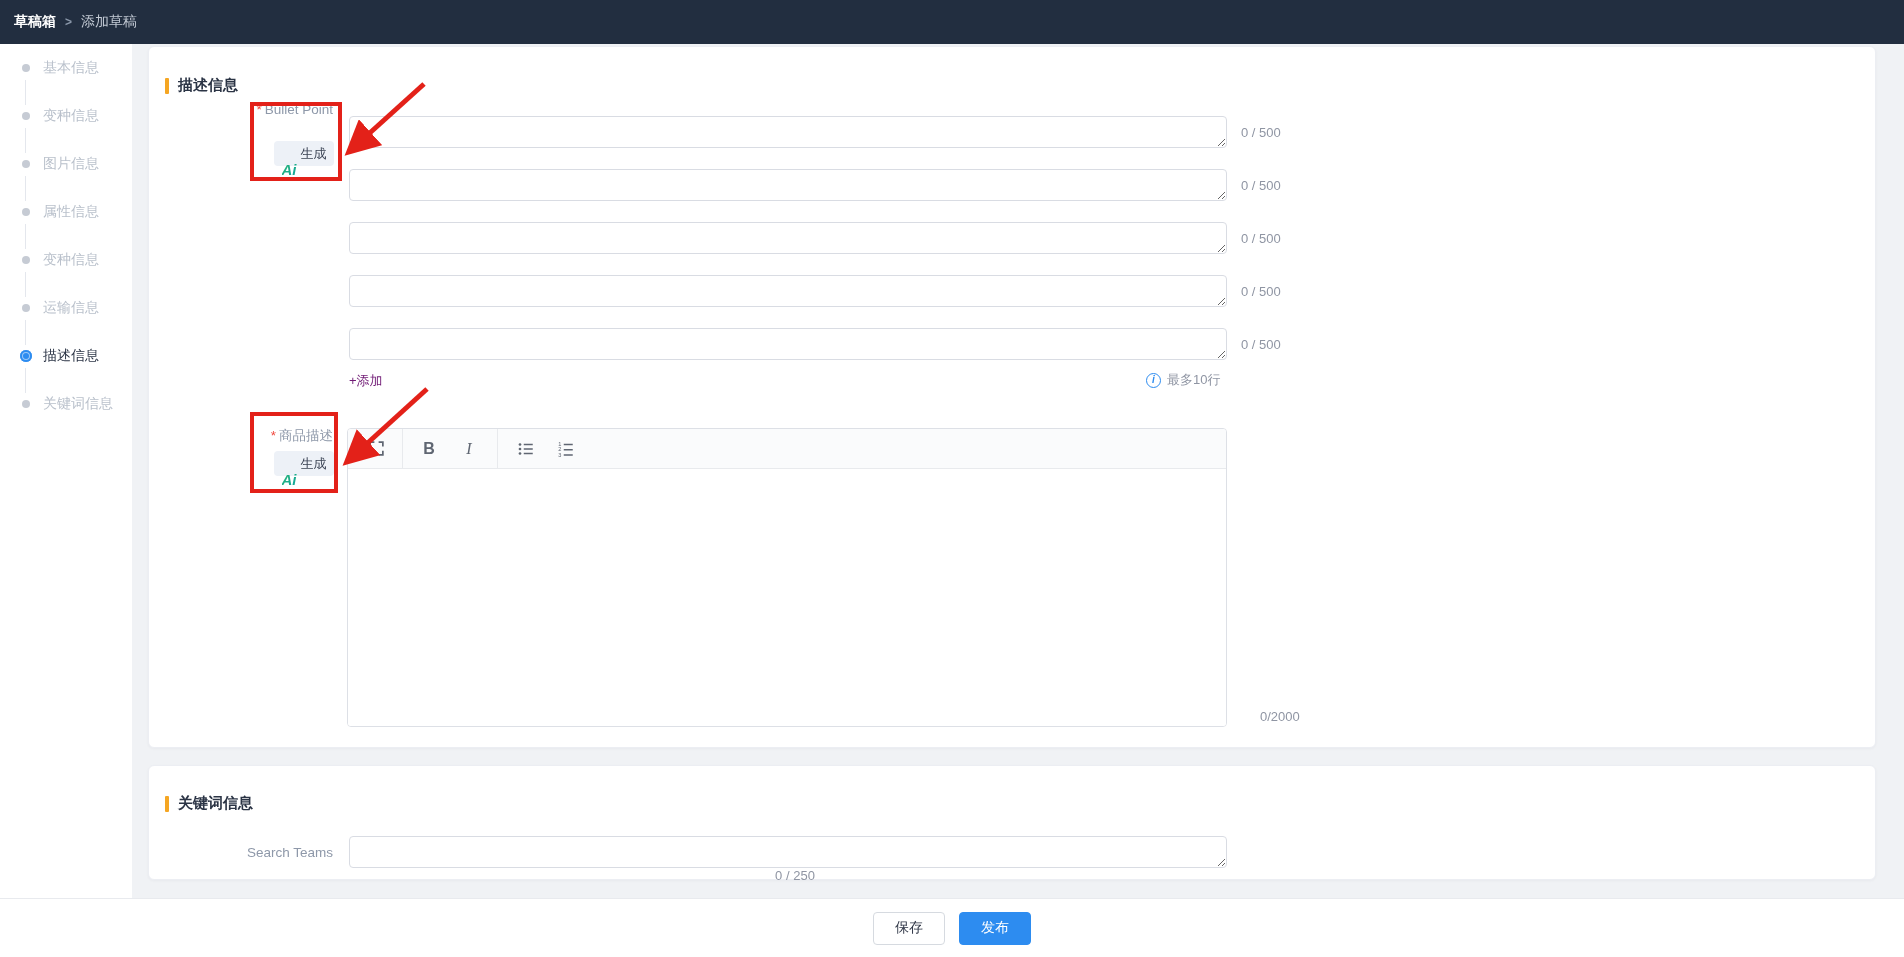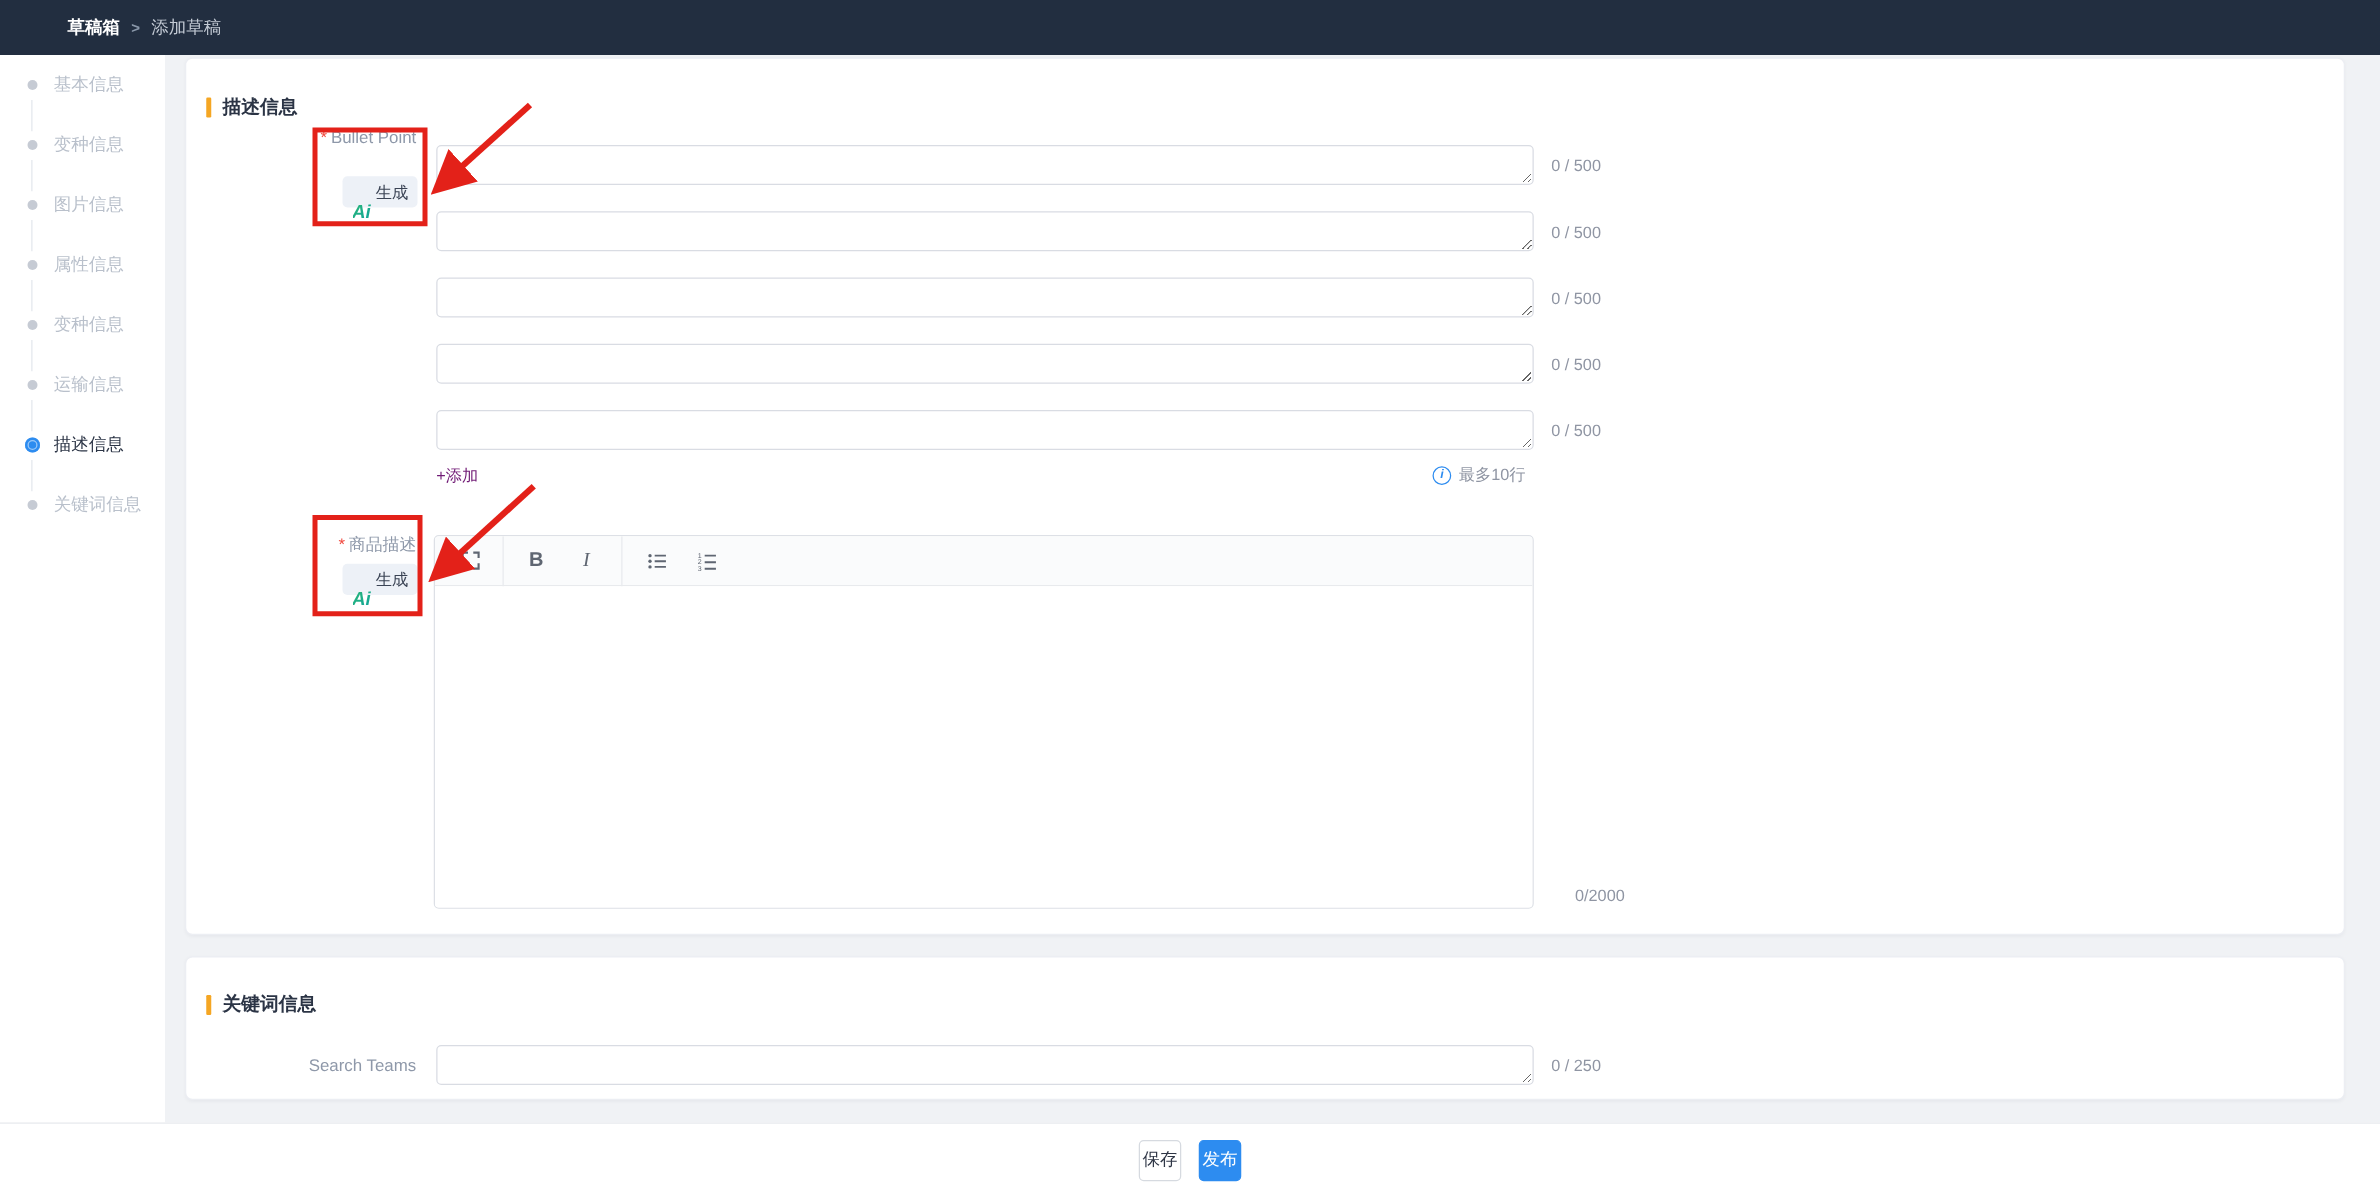--- a/index.html
+++ b/index.html
@@ -2,21 +2,21 @@
 <html><head>
 <meta charset="utf-8">
 <style>
   * { margin:0; padding:0; box-sizing:border-box; }
   html,body { width:1904px; height:957px; overflow:hidden;
     font-family:"Liberation Sans","DejaVu Sans",sans-serif; background:#f0f2f5; }
 
   
   .topbar { position:absolute; left:0; top:0; width:1904px; height:44px;
     background:#222e40; display:flex; align-items:center; padding-left:14px; z-index:3; }
-  .crumb-root { color:#ffffff; font-weight:bold; font-size:14px; cursor:pointer;margin-left:40px; }
+  .crumb-root { color:#ffffff; font-weight:bold; font-size:14px; cursor:pointer; }
   .crumb-sep { color:#8a97a9; font-size:12px; margin:0 9px; font-weight:bold; }
   .crumb-current { color:#c3cad4; font-size:14px; }
 
   
   .sidebar { position:absolute; left:0; top:44px; width:132px; height:854px;
     background:#ffffff; z-index:1; }
   .nav-item { position:relative; height:48px; display:flex; align-items:center;
     padding-left:22px; cursor:pointer; }
   .nav-dot { width:8px; height:8px; border-radius:50%; background:#c6cbd4; flex:0 0 auto; }
   .nav-item.active .nav-dot { width:12px; height:12px; margin-left:-2px;
@@ -87,30 +87,30 @@
   .tbtn svg { display:block; }
   .tb-bold { font-size:16px; font-weight:bold; }
   .tb-italic { font-size:16px; font-style:italic;
     font-family:"Liberation Serif","DejaVu Serif",serif; }
   .tsep { width:1px; height:40px; background:#e8eaed; margin:0 6px; }
   .tsp2 { margin:0 8px; }
   .editor-body { height:258px; background:#fff; cursor:text; }
   .ed-counter { position:absolute; left:1111px; top:662px; }
 
   
-  .kw-row { position:absolute; left:200px; top:70px; display:flex; align-items:center; }
+  .kw-row { position:absolute; left:200px; top:70px; display:flex; align-items:center;flex-direction:column; }
   .kw-row .counter { margin-left:14px; }
   .lbl-search { top:79px; }
 
   
   .footer { position:absolute; left:0; top:898px; width:1904px; height:59px;
     background:#ffffff; border-top:1px solid #e8eaee; display:flex;
     align-items:center; justify-content:center; gap:14px; z-index:2; }
   .btn { height:33px; border-radius:4px; font-size:14px; cursor:pointer;
-    font-family:inherit; padding:0 2px; }
+    font-family:inherit; padding:0 21px; }
   .btn-save { background:#ffffff; border:1px solid #d6dae0; color:#2f3646; }
   .btn-publish { background:#2d8cf0; border:1px solid #2d8cf0; color:#ffffff; }
 
   
   .anno-box { position:absolute; border:4px solid #e32119; z-index:5;
     pointer-events:none; }
   .box1 { left:250px; top:102px; width:92px; height:79px; }
   .box2 { left:250px; top:412px; width:88px; height:81px; }
   .anno-arrows { position:absolute; left:0; top:0; width:1904px; height:957px;
     z-index:6; pointer-events:none; }

